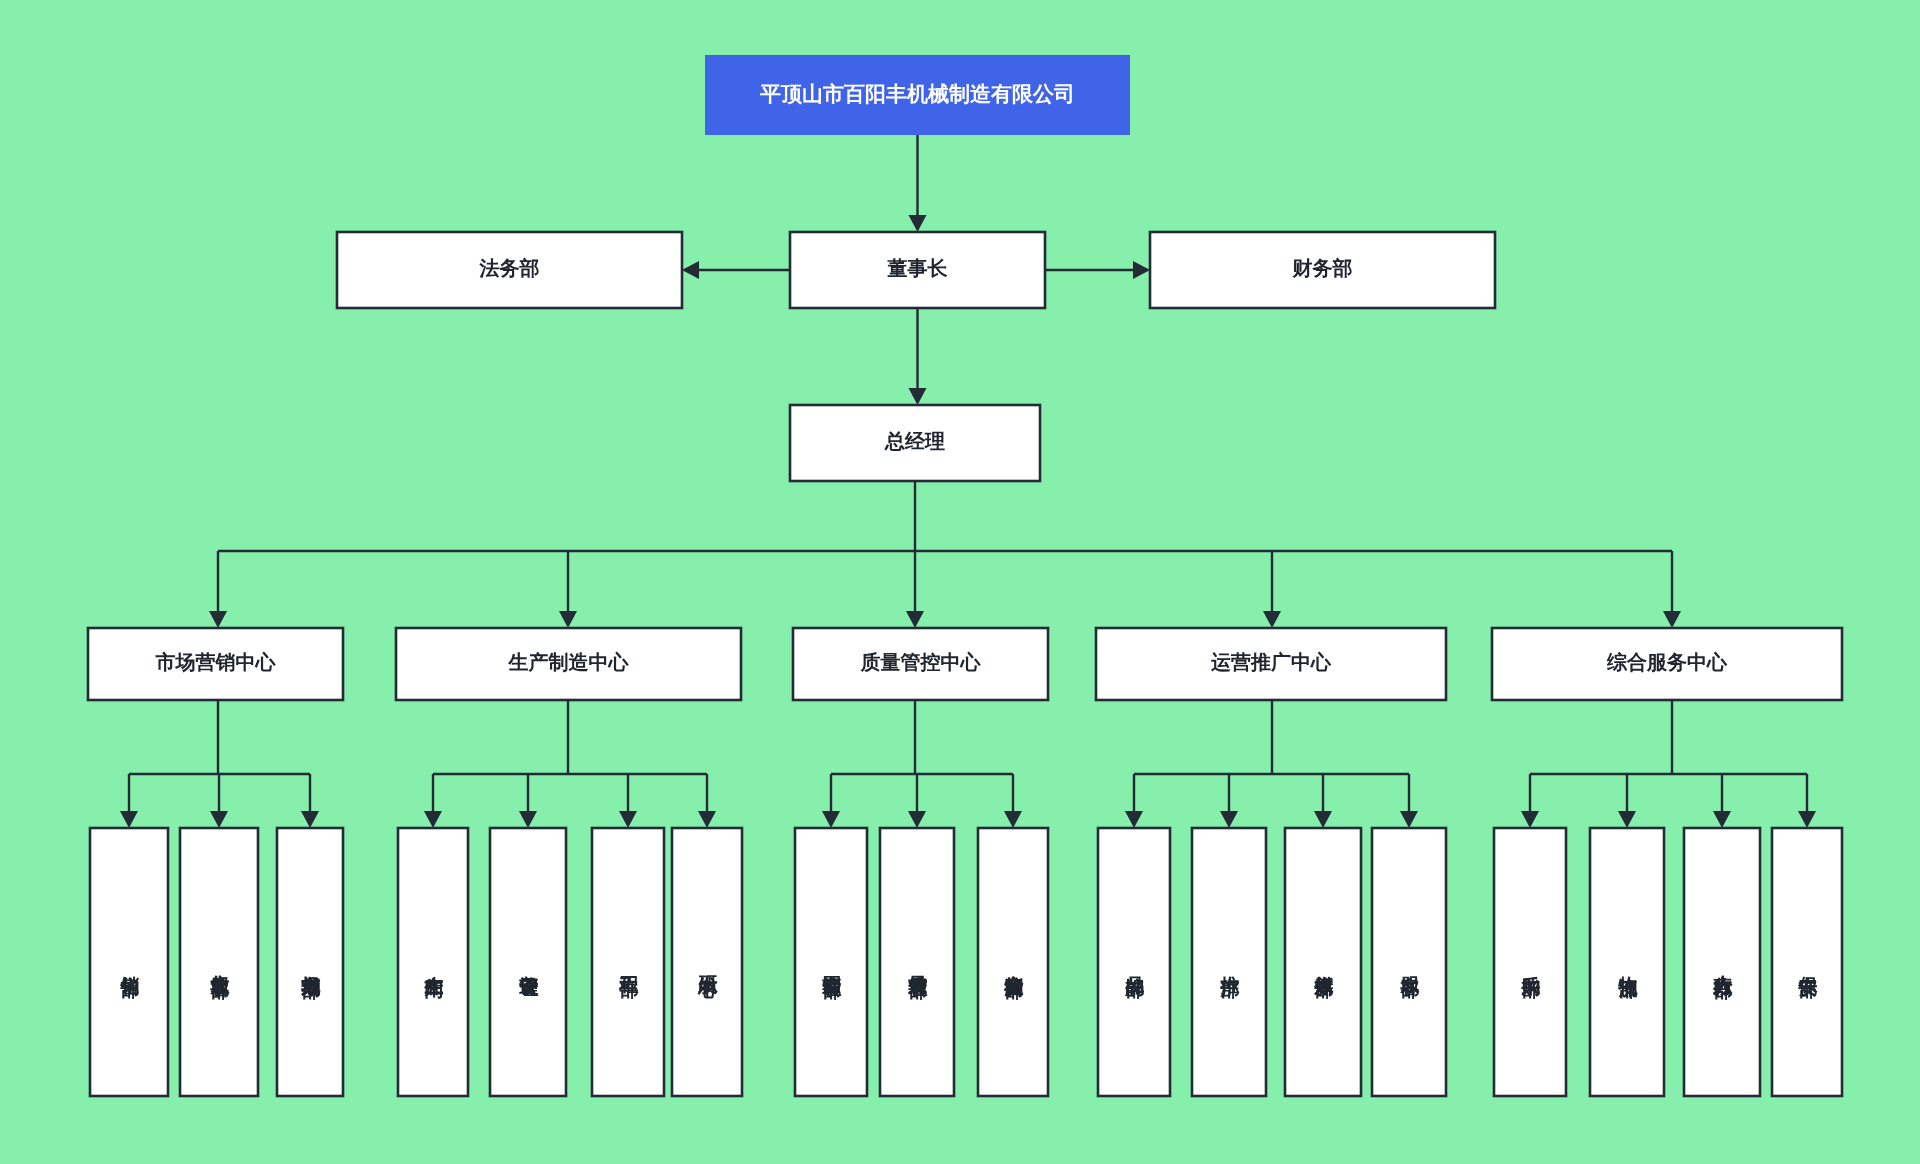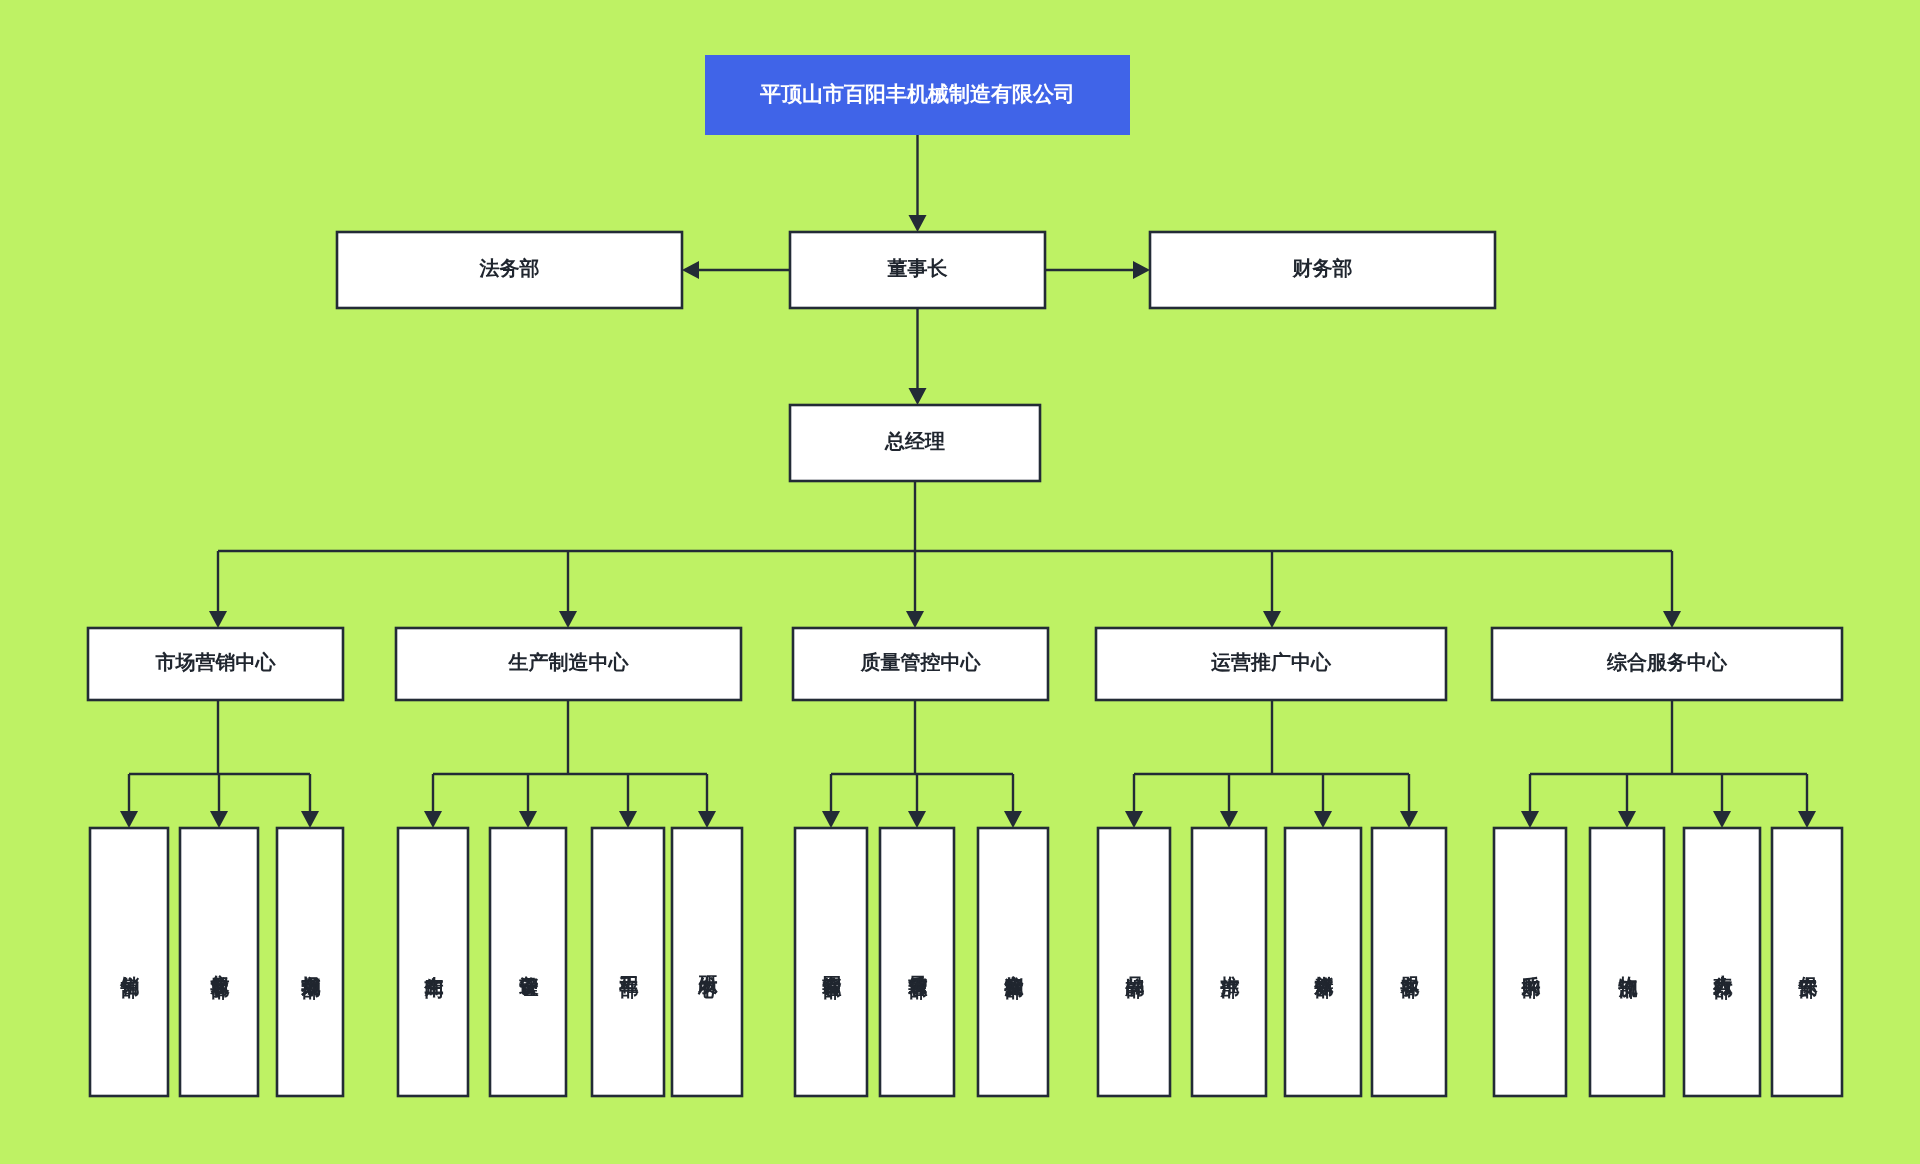--- a/index.html
+++ b/index.html
@@ -7,21 +7,21 @@
     padding: 0;
     background: #ffffff;
   }
   body {
     font-family: "Liberation Sans", "DejaVu Sans", sans-serif;
   }
   #org-chart-root {
     position: relative;
     width: 1920px;
     height: 1164px;
-    background: #bef264;
+    background: #86efac;
     overflow: hidden;
   }
   svg#org-svg {
     position: absolute;
     top: 0;
     left: 0;
     width: 1920px;
     height: 1164px;
     display: block;
   }

